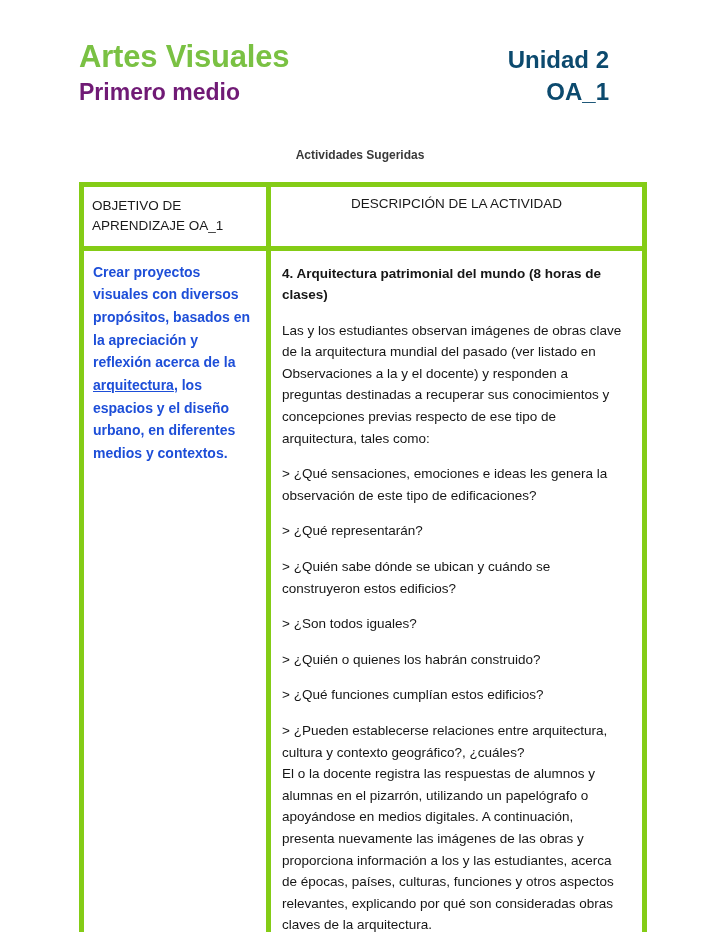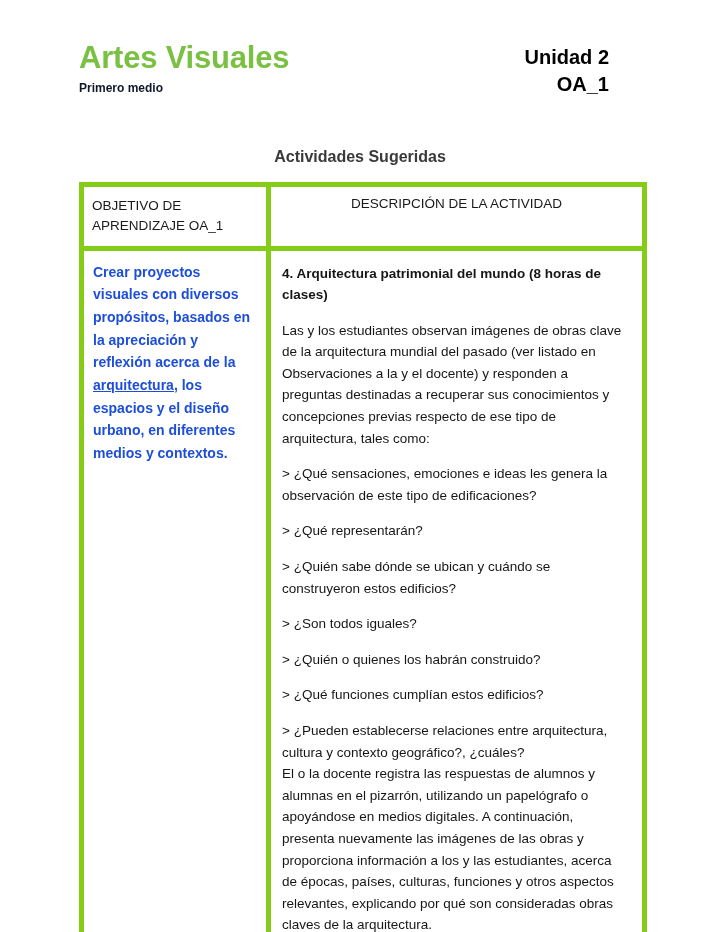--- a/index.html
+++ b/index.html
@@ -37,49 +37,49 @@
   }
   .subject-title {
     font-size: 31px;
     font-weight: bold;
     color: #7ac143;
     line-height: 1.12;
     letter-spacing: -0.2px;
     white-space: nowrap;
   }
   .grade-subtitle {
-    font-size: 12px;
+    font-size: 23px;
     font-weight: bold;
-    color: #0f172a;
+    color: #701a75;
     line-height: 1.2;
     margin-top: 5px;
     white-space: nowrap;
   }
   .header-right {
     display: flex;
     flex-direction: column;
     align-items: flex-end;
     padding-top: 6px;
   }
   .unit-label, .oa-label {
-    font-size: 20px;
+    font-size: 24px;
     font-weight: bold;
-    color: #000000;
+    color: #0c4a6e;
     line-height: 1.35;
     white-space: nowrap;
   }
 
   
   .section-title {
     position: absolute;
     left: 0;
     top: 148px;
     width: 720px;
     text-align: center;
-    font-size: 16px;
+    font-size: 12px;
     font-weight: bold;
     color: #3a3a3a;
   }
 
   
   .act-table {
     position: absolute;
     left: 79px;
     top: 182px;
     width: 563px;

